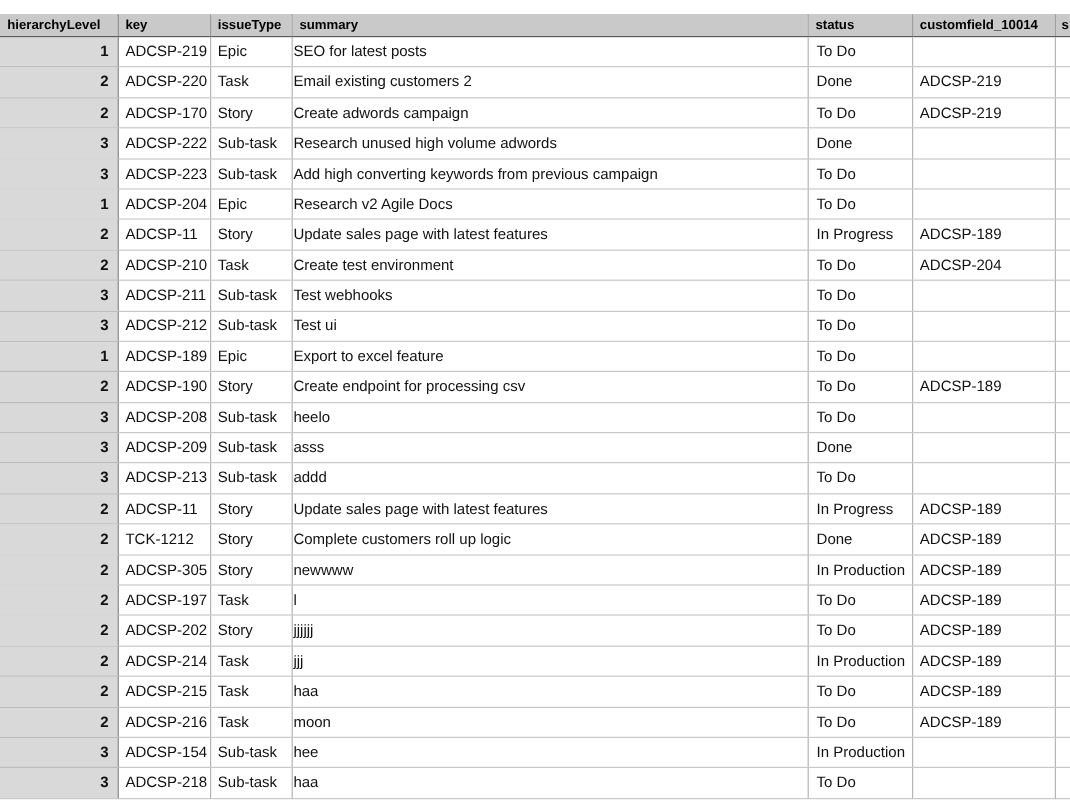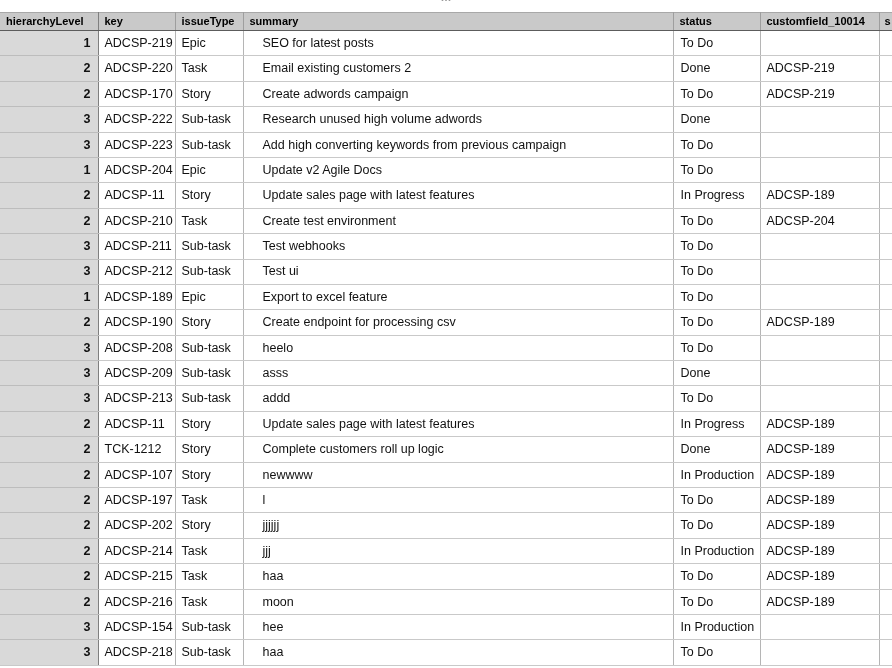--- a/index.html
+++ b/index.html
@@ -92,21 +92,21 @@
     text-align: right;
     font-weight: 700;
     border-right: 1px solid #7f7f7f;
     border-bottom: 1px solid #bdbdbd;
     padding-right: 7px;
   }
   table.grid thead th.th-hier {
     border-right: 1px solid #7f7f7f;
   }
 
-  table.grid td.cell-summary { padding-left: 19px; }
+  table.grid td.cell-summary { padding-left: 1px; }
   table.grid td.cell-key { padding-left: 6px; }
   table.grid td.cell-type { padding-left: 6px; }
   table.grid td.cell-status { padding-left: 7px; }
   table.grid td.cell-cf { padding-left: 6px; }
 
   table.grid tbody tr:last-child td { border-bottom: 1px solid #c9c9c9; }
 </style>
 </head>
 <body>
 
@@ -177,21 +177,21 @@
           <td class="cell-type">Sub-task</td>
           <td class="cell-summary">Add high converting keywords from previous campaign</td>
           <td class="cell-status">To Do</td>
           <td class="cell-cf"></td>
           <td class="td-clip"></td>
         </tr>
         <tr>
           <td class="cell-hier">1</td>
           <td class="cell-key">ADCSP-204</td>
           <td class="cell-type">Epic</td>
-          <td class="cell-summary">Update v2 Agile Docs</td>
+          <td class="cell-summary">Research v2 Agile Docs</td>
           <td class="cell-status">To Do</td>
           <td class="cell-cf"></td>
           <td class="td-clip"></td>
         </tr>
         <tr>
           <td class="cell-hier">2</td>
           <td class="cell-key">ADCSP-11</td>
           <td class="cell-type">Story</td>
           <td class="cell-summary">Update sales page with latest features</td>
           <td class="cell-status">In Progress</td>
@@ -283,21 +283,21 @@
           <td class="cell-hier">2</td>
           <td class="cell-key">TCK-1212</td>
           <td class="cell-type">Story</td>
           <td class="cell-summary">Complete customers roll up logic</td>
           <td class="cell-status">Done</td>
           <td class="cell-cf">ADCSP-189</td>
           <td class="td-clip"></td>
         </tr>
         <tr>
           <td class="cell-hier">2</td>
-          <td class="cell-key">ADCSP-107</td>
+          <td class="cell-key">ADCSP-305</td>
           <td class="cell-type">Story</td>
           <td class="cell-summary">newwww</td>
           <td class="cell-status">In Production</td>
           <td class="cell-cf">ADCSP-189</td>
           <td class="td-clip"></td>
         </tr>
         <tr>
           <td class="cell-hier">2</td>
           <td class="cell-key">ADCSP-197</td>
           <td class="cell-type">Task</td>

